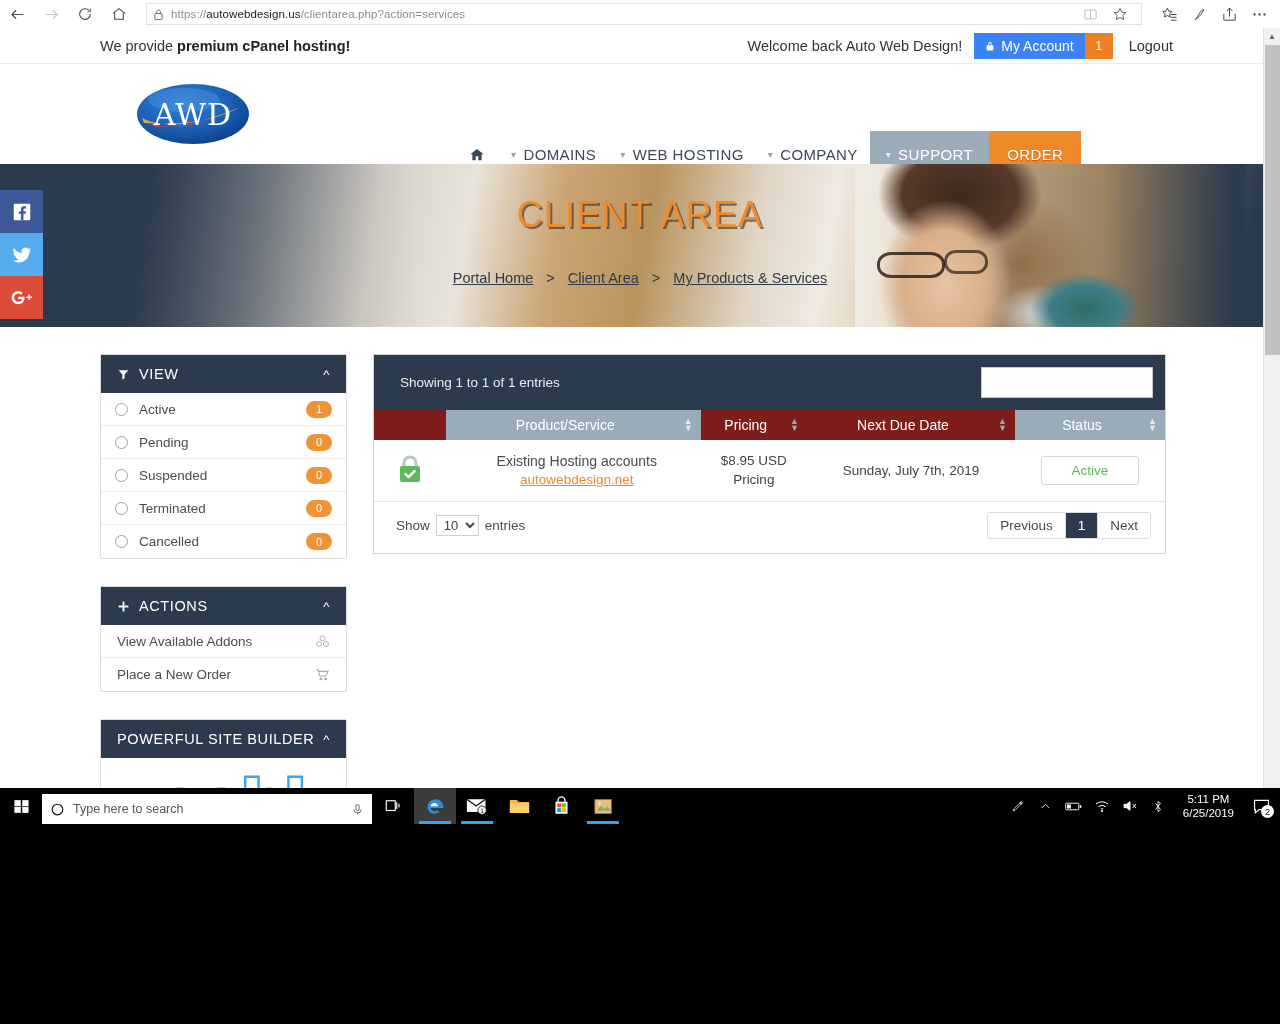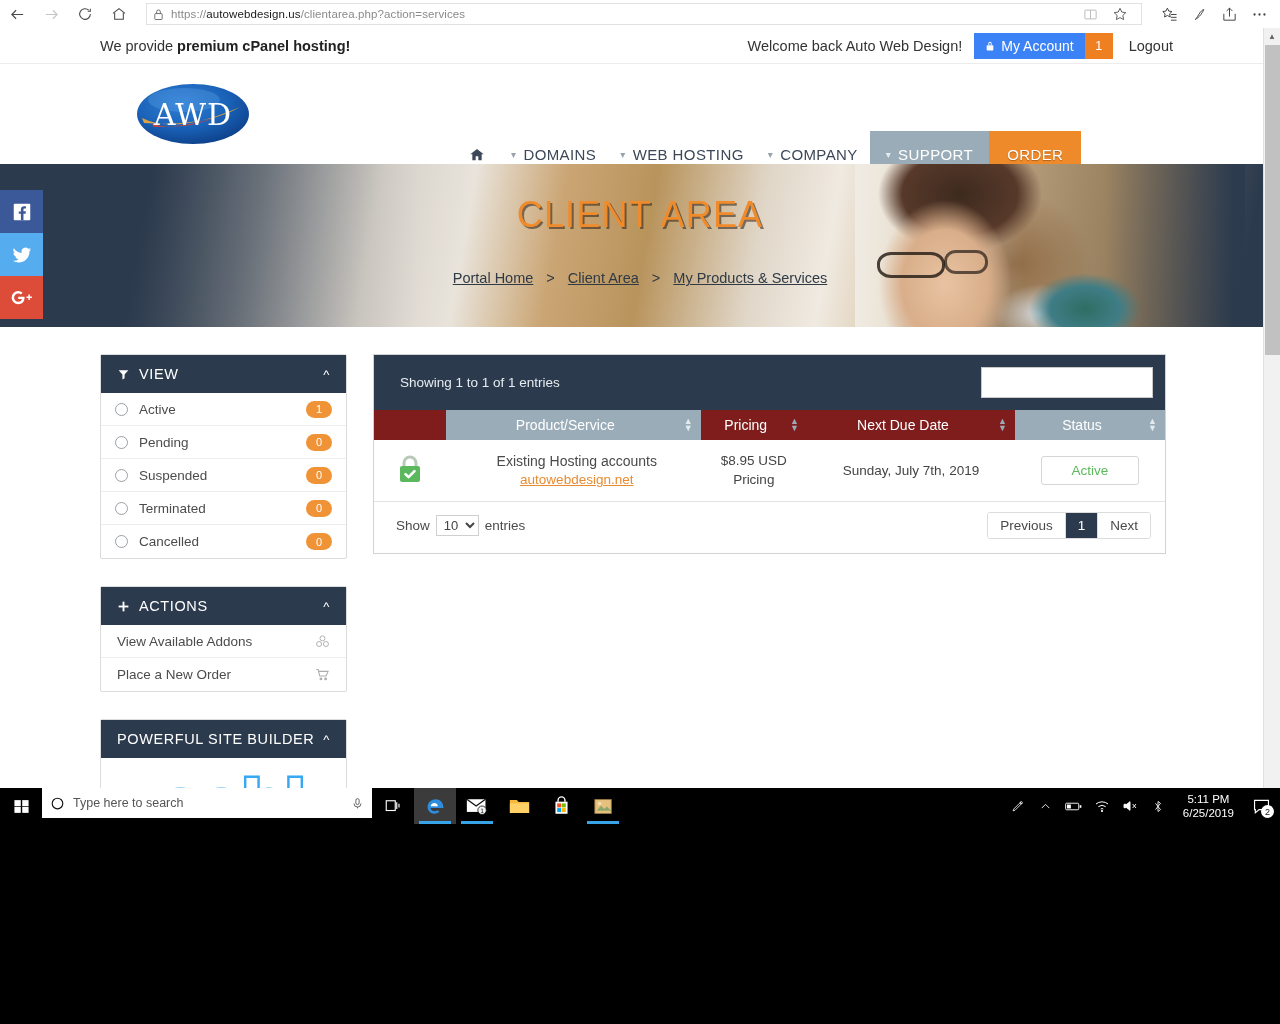--- a/index.html
+++ b/index.html
@@ -275,21 +275,21 @@
   .page-scroll {
     position: absolute; right: 0; top: 28px; width: 17px; height: 760px;
     background: #f1f1f1; border-left: 1px solid #e0e0e0;
   }
   .ps-arrow { height: 17px; display:flex; align-items:center; justify-content:center; color:#666; font-size:8px; }
   .ps-thumb { position:absolute; top: 17px; left: 1px; width: 15px; height: 310px; background: #c1c1c1; }
 
   
   .taskbar {
     position: absolute; left: 0; top: 788px; width: 1280px; height: 36px;
-    background: #000; display: flex; align-items: flex-start;
+    background: #000; display: flex; align-items: flex-end;
   }
   .start-btn { width: 42px; height: 36px; display:flex; align-items:center; justify-content:center; }
   .search-box {
     width: 330px; height: 30px; background: #fff; display: flex; align-items: center;
     padding: 0 8px; gap: 8px;
   }
   .search-box .stext { font-size: 12.5px; color: #555; }
   .search-box .mic { margin-left: auto; color:#444; display:flex; }
   .tb-icon { width: 42px; height: 36px; display:flex; align-items:center; justify-content:center; position: relative; }
   .tb-icon.active::after {

